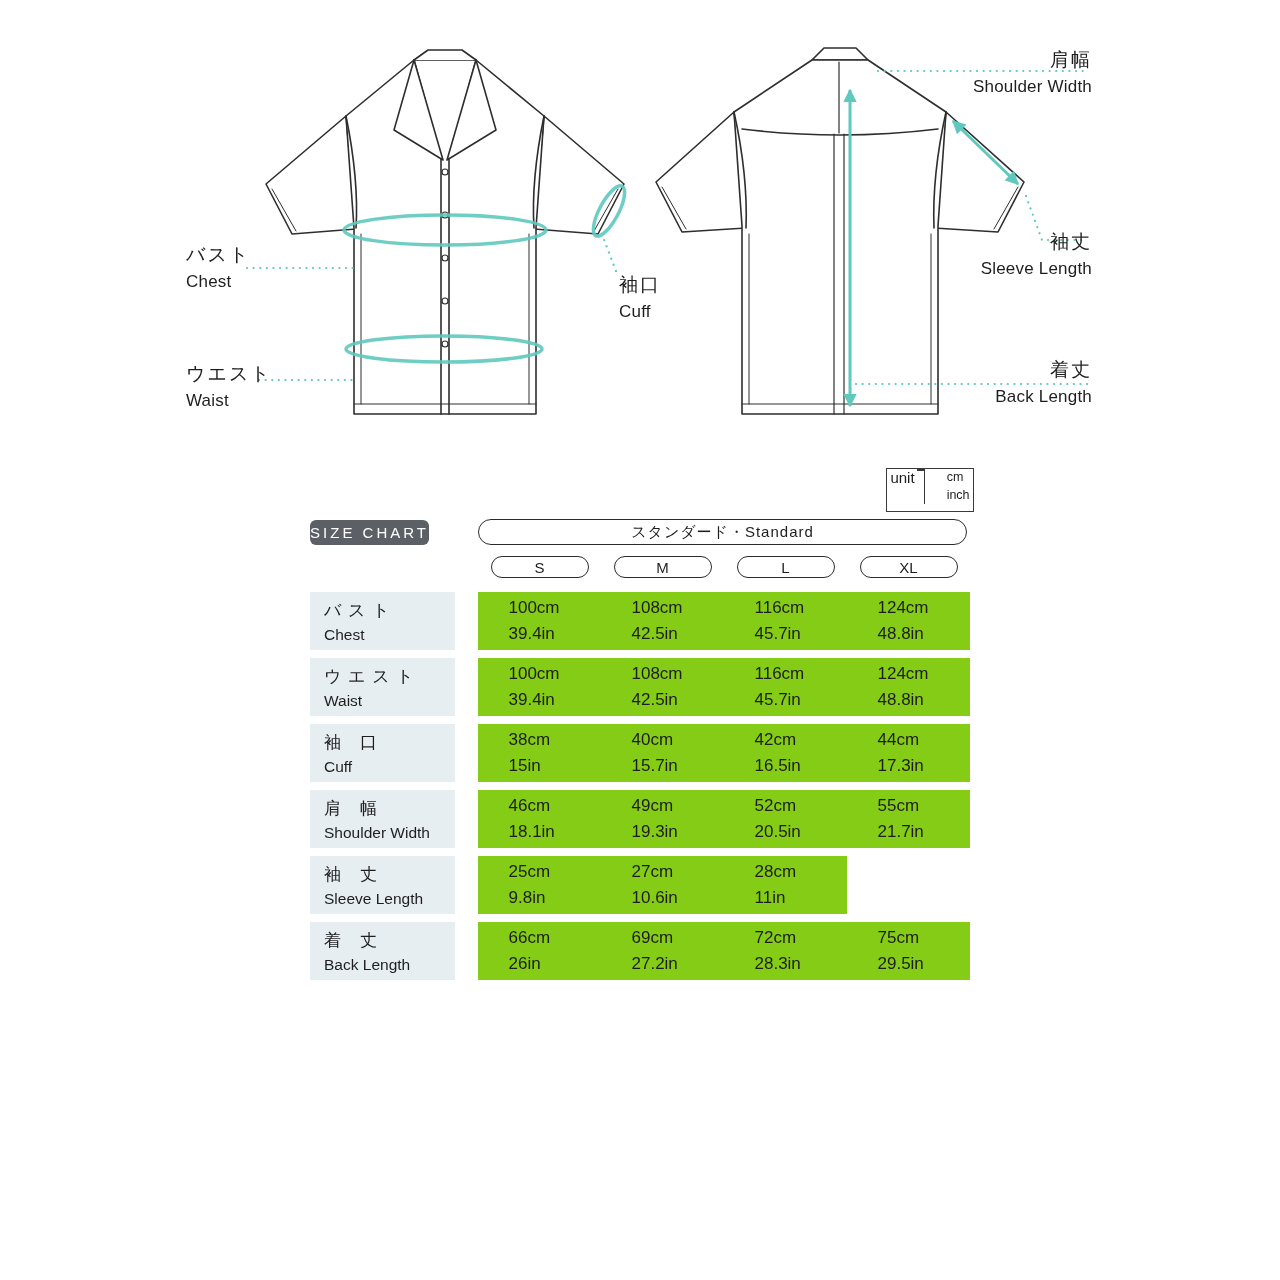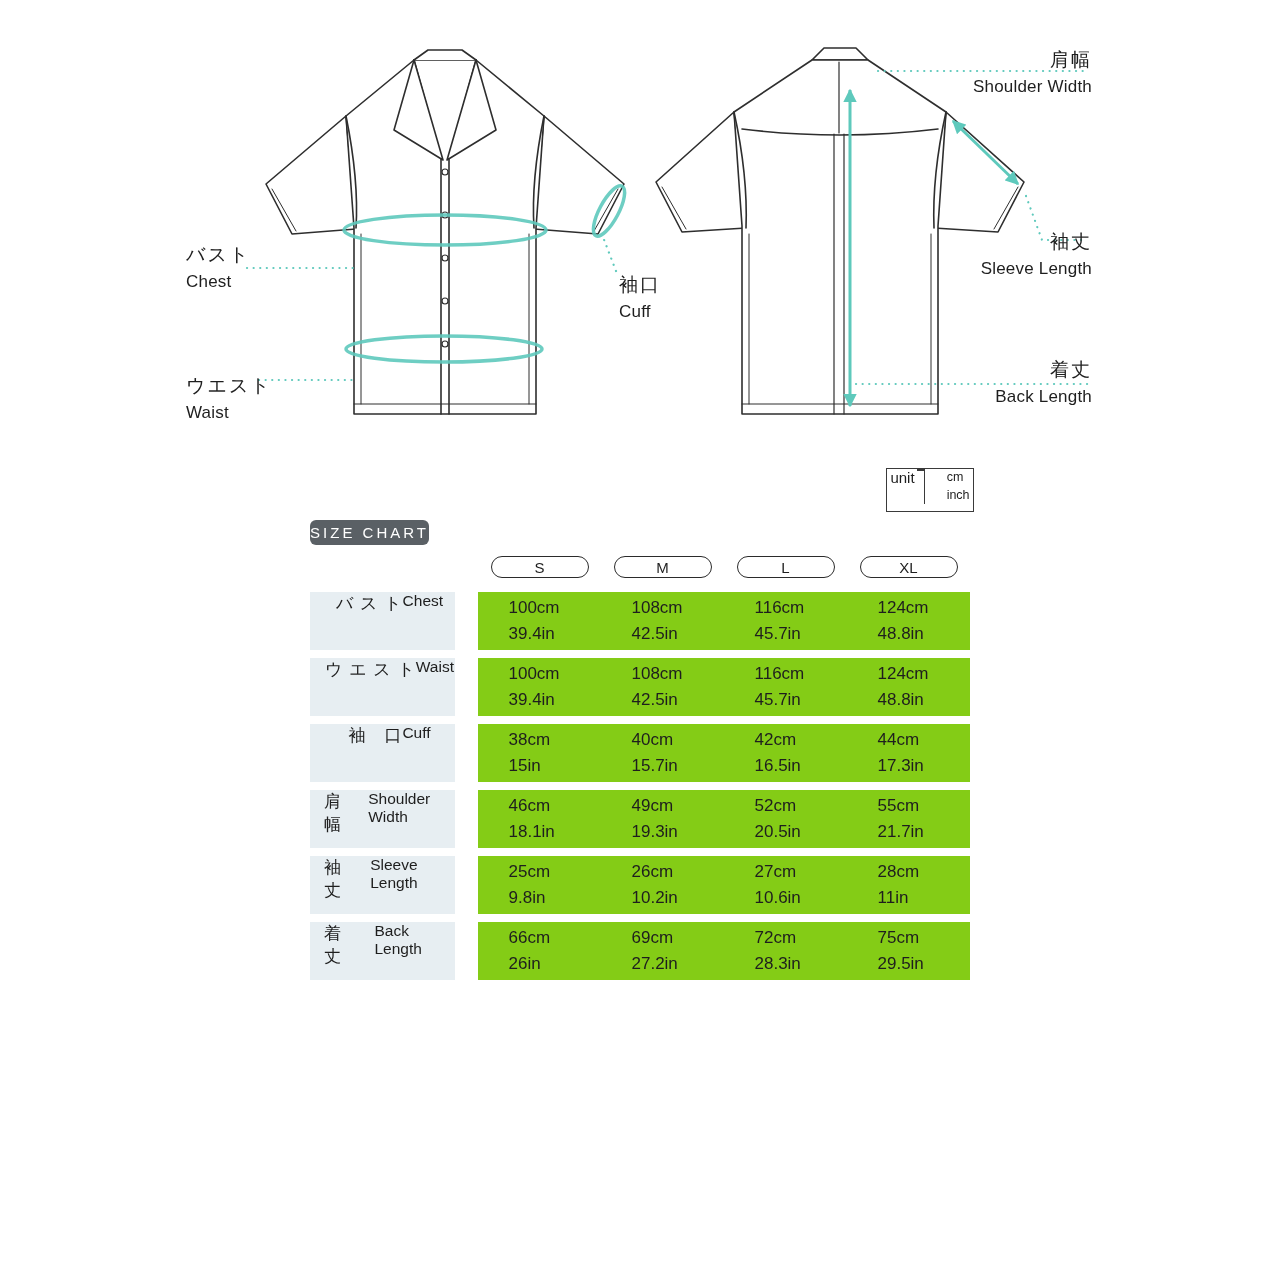--- a/index.html
+++ b/index.html
@@ -25,21 +25,21 @@
     border-radius:6px;display:flex;align-items:center;justify-content:center;font-size:15px;letter-spacing:3px;}
   .category-pill{position:absolute;left:478px;top:519px;width:489px;height:26px;border:1.5px solid #2b2b2b;
     border-radius:14px;display:flex;align-items:center;justify-content:center;font-size:15px;letter-spacing:1px;box-sizing:border-box;}
   .size-pills{position:absolute;left:478px;top:556px;width:492px;display:grid;grid-template-columns:repeat(4,123px);}
   .size-pill{width:98px;height:22px;margin:0 auto;border:1.5px solid #2b2b2b;border-radius:12px;
     display:flex;align-items:center;justify-content:center;font-size:15px;box-sizing:border-box;}
 
   
   .size-table{position:absolute;left:310px;top:592px;width:660px;}
   .trow{display:grid;grid-template-columns:145px 23px repeat(4,123px);height:58px;margin-bottom:8px;}
-  .tlabel{background:#e7eef2;display:flex;flex-direction:row;justify-content:center;padding-left:14px;box-sizing:border-box;}
+  .tlabel{background:#e7eef2;display:flex;flex-direction:column;justify-content:center;padding-left:14px;box-sizing:border-box;}
   .tlabel .jp{font-size:17px;letter-spacing:1px;margin-bottom:4px;}
   .tlabel .en{font-size:15.5px;}
   .tspacer{background:transparent;}
   .tcell{background:#84cc16;display:flex;align-items:center;justify-content:center;}
   .pair{text-align:left;font-size:17px;line-height:1.55;min-width:62px;}
 </style>
 </head>
 <body>
 
 <div class="stage">
@@ -110,21 +110,21 @@
         <path d="M1026 196 L1042 240 L1086 240"></path>
         <path d="M856 384 L1088 384"></path>
       </g>
     </g>
   </svg>
 
   <div class="dlabel" style="left:186px;top:245px;">
     <div class="jp">バスト</div>
     <div class="en">Chest</div>
   </div>
-  <div class="dlabel" style="left:186px;top:376px;">
+  <div class="dlabel" style="left:186px;top:364px;">
     <div class="jp">ウエスト</div>
     <div class="en">Waist</div>
   </div>
   <div class="dlabel" style="left:619px;top:275px;">
     <div class="jp">袖口</div>
     <div class="en">Cuff</div>
   </div>
   <div class="dlabel right" style="right:188px;top:50px;">
     <div class="jp">肩幅</div>
     <div class="en">Shoulder Width</div>
@@ -141,20 +141,21 @@
   <div class="unit-box">
     <span class="unit-word">unit</span>
     <span class="unit-tick"></span>
     <span class="unit-vals">
       <span>cm</span>
       <span>inch</span>
     </span>
   </div>
 
   <div class="size-badge">SIZE CHART</div>
+  <div class="category-pill">スタンダード・Standard</div>
 
   <div class="size-pills">
     <div class="size-pill">S</div>
     <div class="size-pill">M</div>
     <div class="size-pill">L</div>
     <div class="size-pill">XL</div>
   </div>
 
   <div class="size-table">
 
@@ -293,26 +294,20 @@
       </div>
       <div class="tspacer"></div>
       <div class="tcell">
           <div class="pair">
             <div>25cm</div>
             <div>9.8in</div>
           </div>
         </div>
       <div class="tcell">
           <div class="pair">
-            <div>26cm</div>
-            <div>10.2in</div>
-          </div>
-        </div>
-      <div class="tcell">
-          <div class="pair">
             <div>27cm</div>
             <div>10.6in</div>
           </div>
         </div>
       <div class="tcell">
           <div class="pair">
             <div>28cm</div>
             <div>11in</div>
           </div>
         </div>

